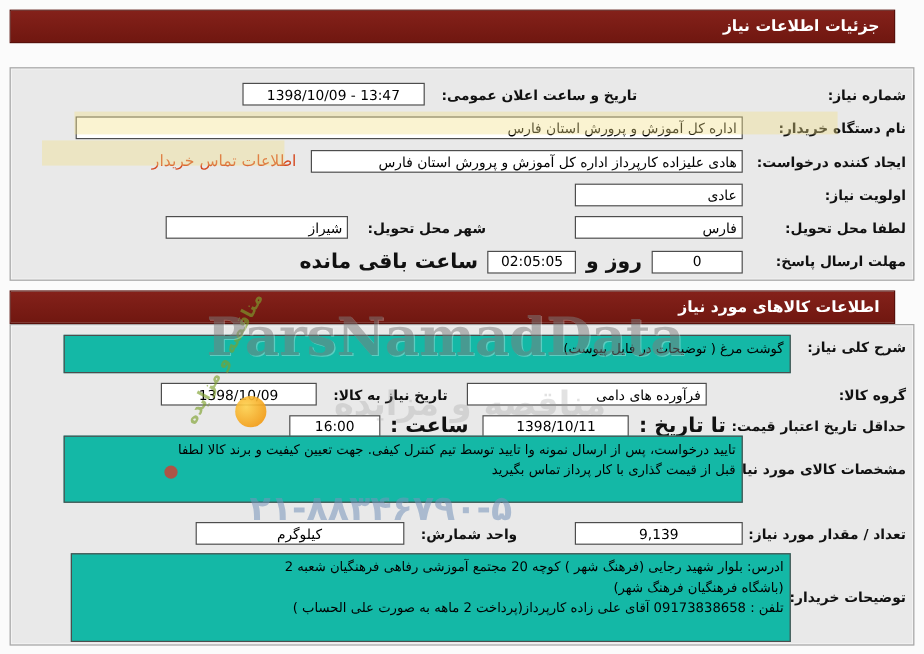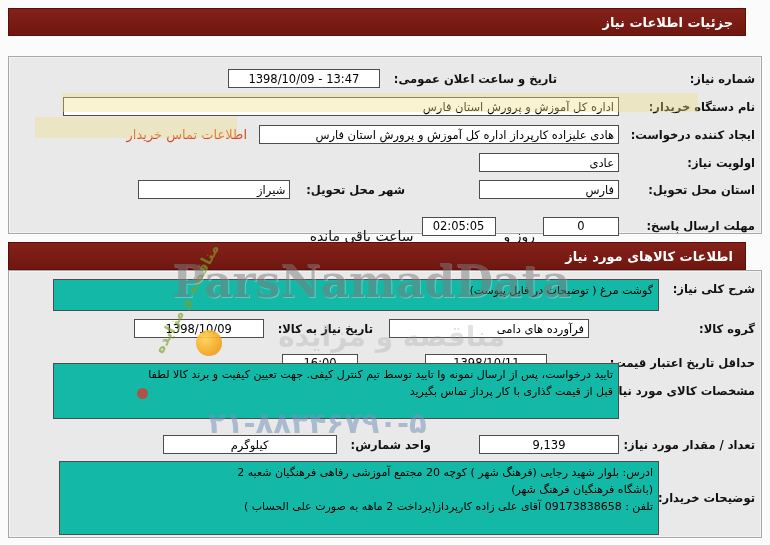--- a/index.html
+++ b/index.html
@@ -31,21 +31,21 @@
   .prow {
     position: absolute; right: 6px; left: 6px;
     display: flex; align-items: center;
   }
 
   .lbl {
     font-size: 11.5px; font-weight: bold; color: #111;
     white-space: nowrap; text-align: right; padding-left: 6px;
   }
   .unit {
-    font-size: 14px; font-weight: normal; color: #111; white-space: nowrap; margin-top: 20px;
+    font-size: 17px; font-weight: bold; color: #111; white-space: nowrap;
   }
 
   .inp {
     background: #fff; border: 1px solid #4d4d4d; height: 19px;
     font-size: 11.5px; color: #000;
     display: flex; align-items: center;
     padding: 0 4px; overflow: hidden; white-space: nowrap;
   }
   .inp.center { justify-content: center; }
   .inp.ltr { direction: ltr; }
@@ -106,42 +106,42 @@
 <div class="page">
 
   <div class="bar" style="top:8px">
     <span>جزئیات اطلاعات نیاز</span>
   </div>
 
   <div class="panel" style="top:56px;height:178px">
 
     <div class="prow" style="top:12px">
       <div class="lbl" style="width:136px">شماره نیاز:</div>
-      <div class="lbl" style="margin-right:62px">تاریخ و ساعت اعلان عمومی:</div>
+      <div class="lbl" style="margin-right:88px">تاریخ و ساعت اعلان عمومی:</div>
       <div class="inp ltr center" style="width:152px;margin-right:8px">1398/10/09 - 13:47</div>
     </div>
 
     <div class="prow" style="top:40px">
       <div class="lbl" style="width:136px">نام دستگاه خریدار:</div>
       <div class="inp" style="width:556px">اداره کل آموزش و پرورش استان فارس</div>
     </div>
 
     <div class="prow" style="top:68px">
       <div class="lbl" style="width:136px">ایجاد کننده درخواست:</div>
       <div class="inp" style="width:360px">هادی علیزاده کارپرداز اداره کل آموزش و پرورش استان فارس</div>
       <div class="link" style="margin-right:12px">اطلاعات تماس خریدار</div>
     </div>
 
     <div class="prow" style="top:96px">
       <div class="lbl" style="width:136px">اولویت نیاز:</div>
       <div class="inp" style="width:140px">عادی</div>
     </div>
 
     <div class="prow" style="top:123px">
-      <div class="lbl" style="width:136px">استان محل تحویل:</div>
+      <div class="lbl" style="width:136px">لطفا محل تحویل:</div>
       <div class="inp" style="width:140px">فارس</div>
       <div class="lbl" style="margin-right:74px">شهر محل تحویل:</div>
       <div class="inp" style="width:152px;margin-right:10px">شیراز</div>
     </div>
 
     <div class="prow" style="top:151px">
       <div class="lbl" style="width:136px">مهلت ارسال پاسخ:</div>
       <div class="inp center" style="width:76px">0</div>
       <div class="unit" style="margin-right:8px">روز و</div>
       <div class="inp ltr center" style="width:74px;margin-right:8px">02:05:05</div>

